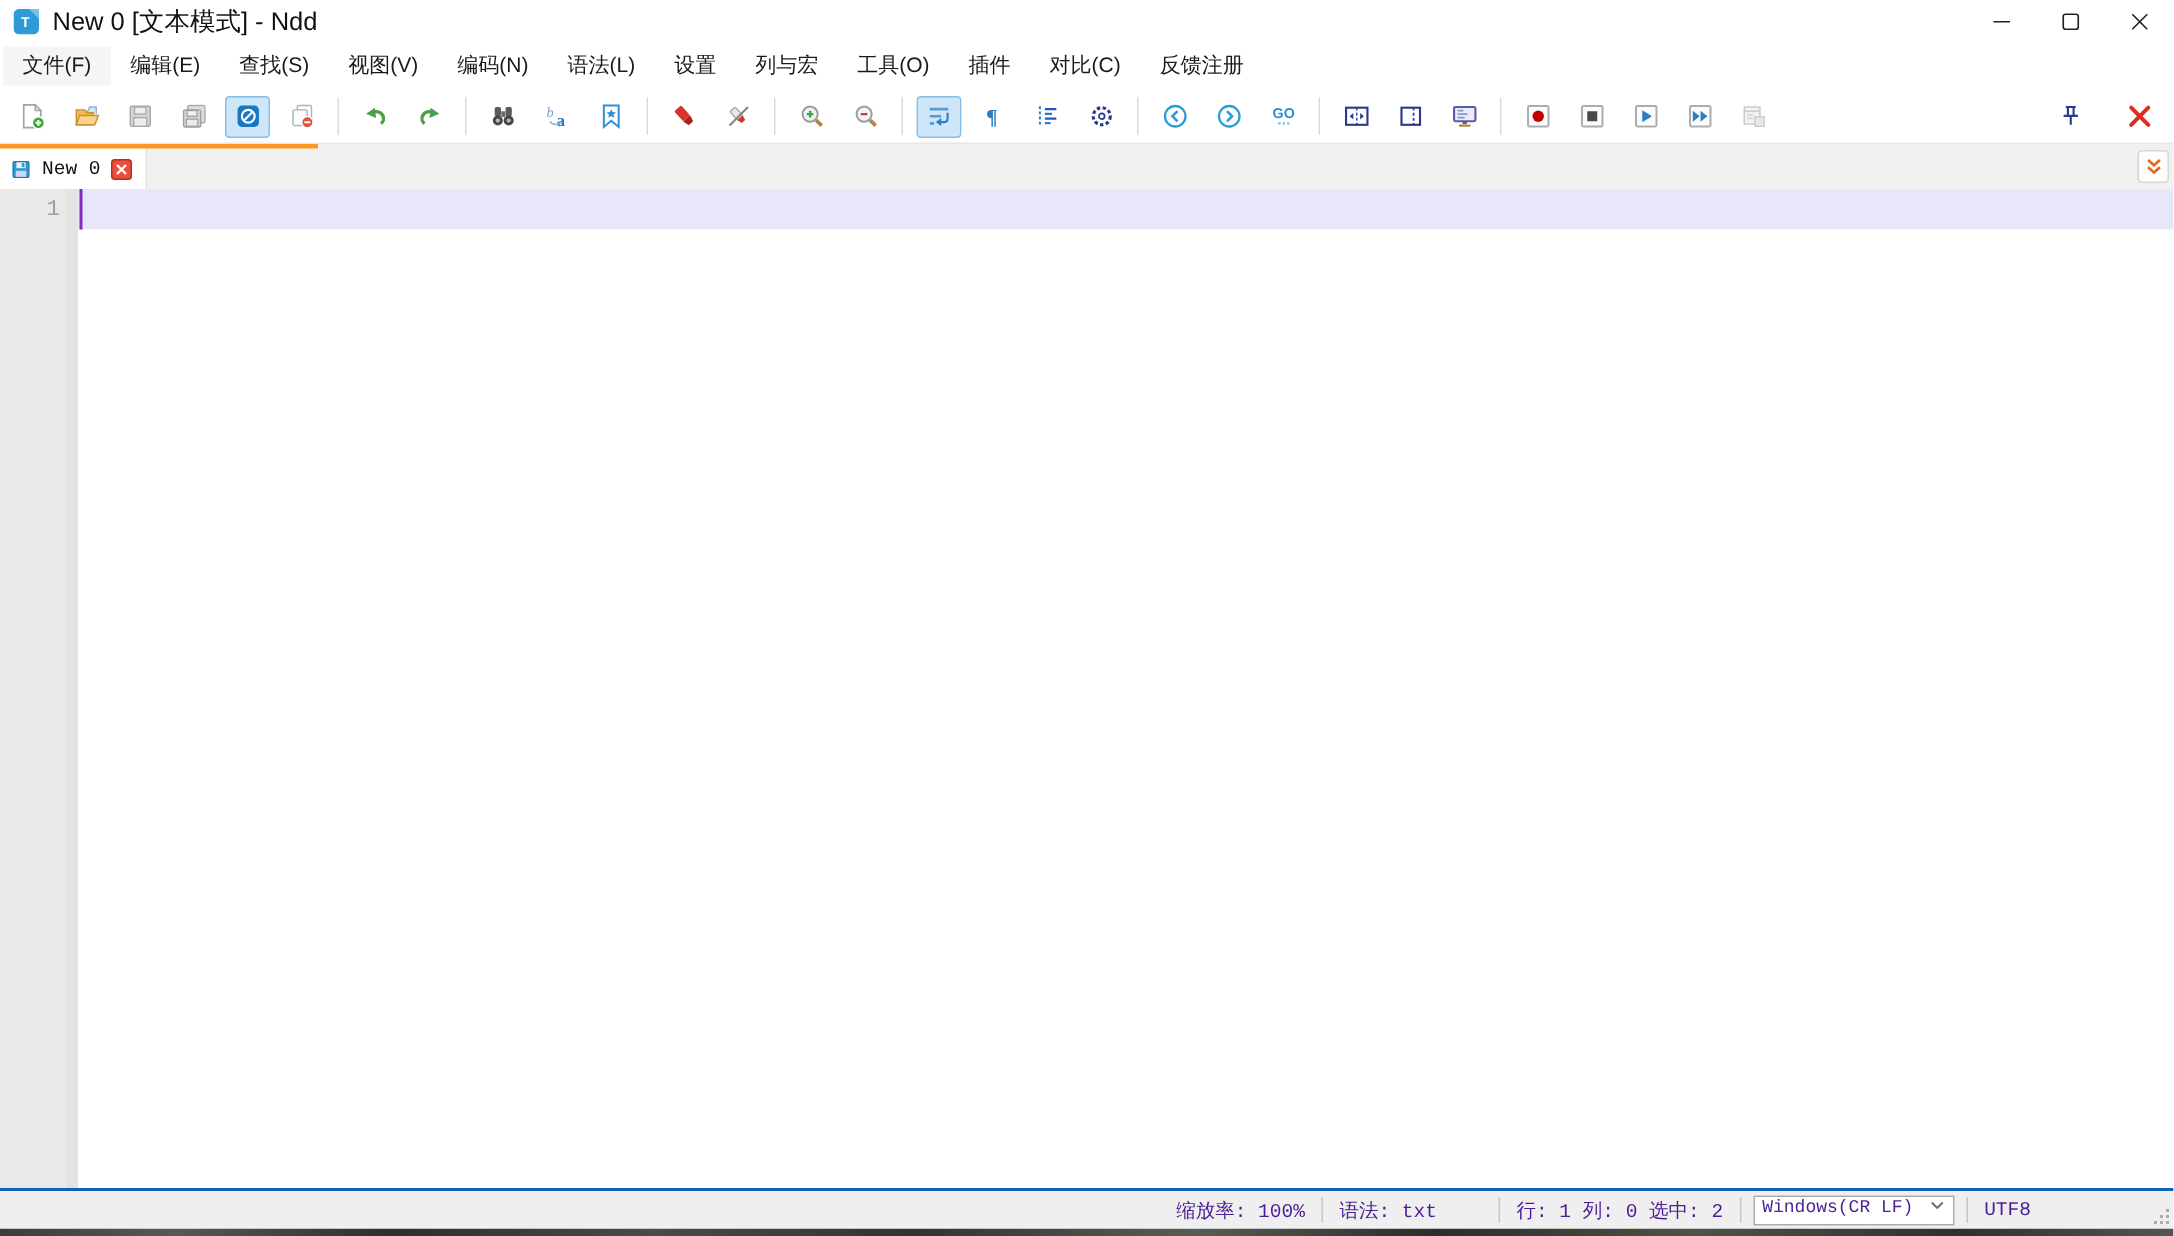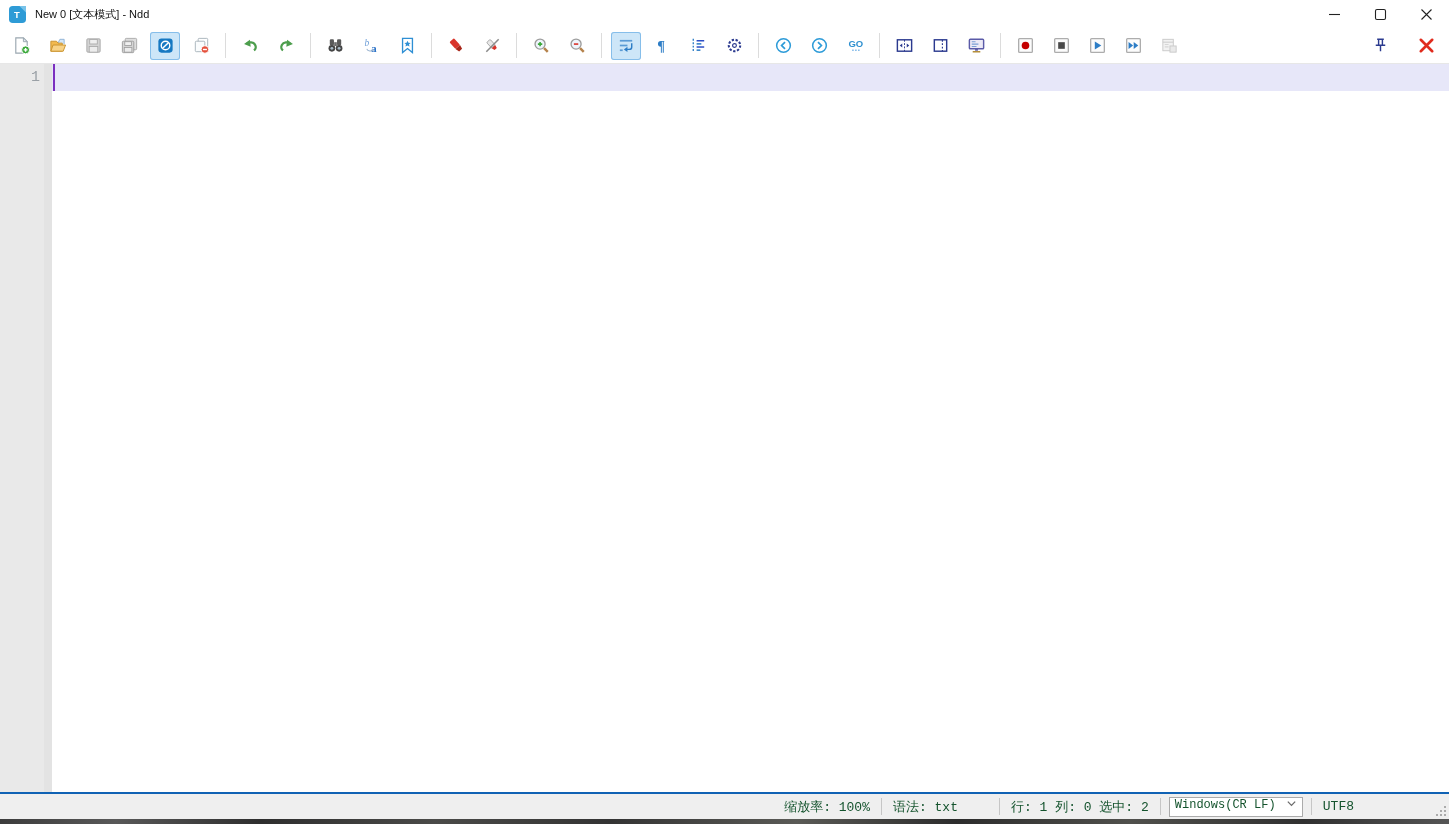--- a/index.html
+++ b/index.html
@@ -3,21 +3,21 @@
 <meta charset="utf-8">
 <style>
   * { box-sizing: border-box; margin: 0; padding: 0; }
   html,body { width:1449px; height:824px; overflow:hidden; }
   body { font-family:"Liberation Sans","DejaVu Sans",sans-serif; background:#fff; }
   .app { width:1449px; height:824px; display:flex; flex-direction:column; background:#fff; }
 
   
   .titlebar { height:28px; display:flex; align-items:center; background:#fff; flex:0 0 auto; }
   .app-icon { width:17px; height:17px; margin-left:9px; flex:0 0 auto; }
-  .title-text { margin-left:9px; font-size:11px; color:#111; white-space:nowrap; }
+  .title-text { margin-left:9px; font-size:17px; color:#111; white-space:nowrap; }
   .win-controls { margin-left:auto; display:flex; height:28px; }
   .win-btn { width:46px; height:28px; display:flex; align-items:center; justify-content:center; }
 
   
   .menubar { height:32px; display:flex; align-items:center; background:#fff; flex:0 0 auto; padding-left:2px; }
   .menu-item { font-size:14px; color:#1a1a1a; padding:4px 13px; white-space:nowrap; cursor:default; }
   .menu-item:first-child { background:#f5f5f5; }
 
   
   .toolbar { height:36px; display:flex; align-items:center; background:#fff; border-bottom:1px solid #e7e7e7; padding-left:3px; flex:0 0 auto; }
@@ -39,21 +39,21 @@
   
   .editor { flex:1 1 auto; position:relative; background:#fff; overflow:hidden; }
   .gutter { position:absolute; left:0; top:0; bottom:0; width:44px; background:#e9e9e9; }
   .fold-strip { position:absolute; left:44px; top:0; bottom:0; width:8px; background:#e3e3e3; }
   .current-line { position:absolute; left:52px; right:0; top:0; height:27px; background:#e7e7f9; }
   .line-number { position:absolute; left:0; top:0; width:40px; height:27px; line-height:27px; text-align:right; font-family:"Liberation Mono","DejaVu Sans Mono",monospace; font-size:15px; color:#9aa0a6; }
   .caret { position:absolute; left:53px; top:0; width:2px; height:27px; background:#7b2fbf; }
 
   
   .status-sep-line { height:2px; background:#1062b4; flex:0 0 auto; }
-  .statusbar { height:25px; background:#efefef; display:flex; align-items:center; font-family:"Liberation Mono","DejaVu Sans Mono",monospace; font-size:13px; color:#14532d; flex:0 0 auto; position:relative; }
+  .statusbar { height:25px; background:#efefef; display:flex; align-items:center; font-family:"Liberation Mono","DejaVu Sans Mono",monospace; font-size:13px; color:#4c1d95; flex:0 0 auto; position:relative; }
   .sb-item { padding:0 11px; white-space:pre; }
   .sb-zoom { margin-left:auto; }
   .sb-sep { width:1px; height:17px; background:#c6c6c6; flex:0 0 auto; }
   .sb-gap-syntax { width:30px; }
   .eol-select { width:134px; height:20px; margin:0 8px; background:#fff; border:1px solid #ababab; display:flex; align-items:flex-start; justify-content:space-between; padding:0 5px; font-size:12px; }
   .eol-select svg { width:11px; height:11px; flex:0 0 auto; }
   .sb-tail { width:84px; }
   .resize-grip { position:absolute; right:2px; bottom:2px; width:12px; height:12px; }
 
   
@@ -84,20 +84,34 @@
           </svg>
       </div>
       <div class="win-btn">
         <svg width="15" height="15" viewBox="0 0 15 15">
             <path d="M2.5 2.5l10 10M12.5 2.5l-10 10" stroke="#222" stroke-width="1.1"></path>
           </svg>
       </div>
     </div>
   </div>
 
+  <div class="menubar">
+    <span class="menu-item">文件(F)</span>
+    <span class="menu-item">编辑(E)</span>
+    <span class="menu-item">查找(S)</span>
+    <span class="menu-item">视图(V)</span>
+    <span class="menu-item">编码(N)</span>
+    <span class="menu-item">语法(L)</span>
+    <span class="menu-item">设置</span>
+    <span class="menu-item">列与宏</span>
+    <span class="menu-item">工具(O)</span>
+    <span class="menu-item">插件</span>
+    <span class="menu-item">对比(C)</span>
+    <span class="menu-item">反馈注册</span>
+  </div>
 
   <div class="toolbar">
 
     <div class="tbtn">
       <svg viewBox="0 0 20 20">
         <path d="M4 2h8l4 4v12H4z" fill="#fff" stroke="#9aa7b0" stroke-width="1.2"></path>
         <path d="M12 2v4h4z" fill="#e6edf2" stroke="#9aa7b0" stroke-width="1"></path>
         <circle cx="14.3" cy="14.6" r="4.2" fill="#3aa83a" stroke="#fff" stroke-width="1"></circle>
         <path d="M14.3 12.6v4M12.3 14.6h4" stroke="#fff" stroke-width="1.5"></path>
       </svg>
@@ -342,20 +356,43 @@
         </svg>
       </div>
       <div class="tbtn">
         <svg viewBox="0 0 20 20">
           <path d="M4 4 16 16M16 4 4 16" stroke="#e02b1d" stroke-width="2.8" stroke-linecap="round"></path>
         </svg>
       </div>
     </div>
   </div>
 
+  <div class="tabbar">
+    <div class="tab-accent"></div>
+    <div class="tab">
+      <svg width="14" height="14" viewBox="0 0 16 16">
+        <rect x="2" y="2" width="12" height="12" rx="1" fill="#2e9bd6" stroke="#1c75ab"></rect>
+        <rect x="4.5" y="2.5" width="7" height="4.5" fill="#e9f4fc"></rect>
+        <rect x="8.6" y="3" width="2" height="3.2" fill="#2e9bd6"></rect>
+        <rect x="4" y="9" width="8" height="4.6" fill="#ccd6ef"></rect>
+      </svg>
+      <span class="tab-label">New 0</span>
+      <span class="tab-close">
+        <svg viewBox="0 0 14 14">
+          <rect x="0.5" y="0.5" width="13" height="13" rx="2" fill="#e8503e" stroke="#b52f1f"></rect>
+          <path d="M4 4l6 6M10 4l-6 6" stroke="#fff" stroke-width="1.6"></path>
+        </svg>
+      </span>
+    </div>
+    <div class="overflow-btn">
+      <svg width="14" height="14" viewBox="0 0 16 16">
+        <path d="M3.5 3 8 7l4.5-4M3.5 8.5 8 12.5l4.5-4" fill="none" stroke="#e8641e" stroke-width="2"></path>
+      </svg>
+    </div>
+  </div>
 
   <div class="editor">
     <div class="gutter"></div>
     <div class="fold-strip"></div>
     <div class="current-line"></div>
     <div class="line-number">1</div>
     <div class="caret"></div>
   </div>
 
   <div class="status-sep-line"></div>

